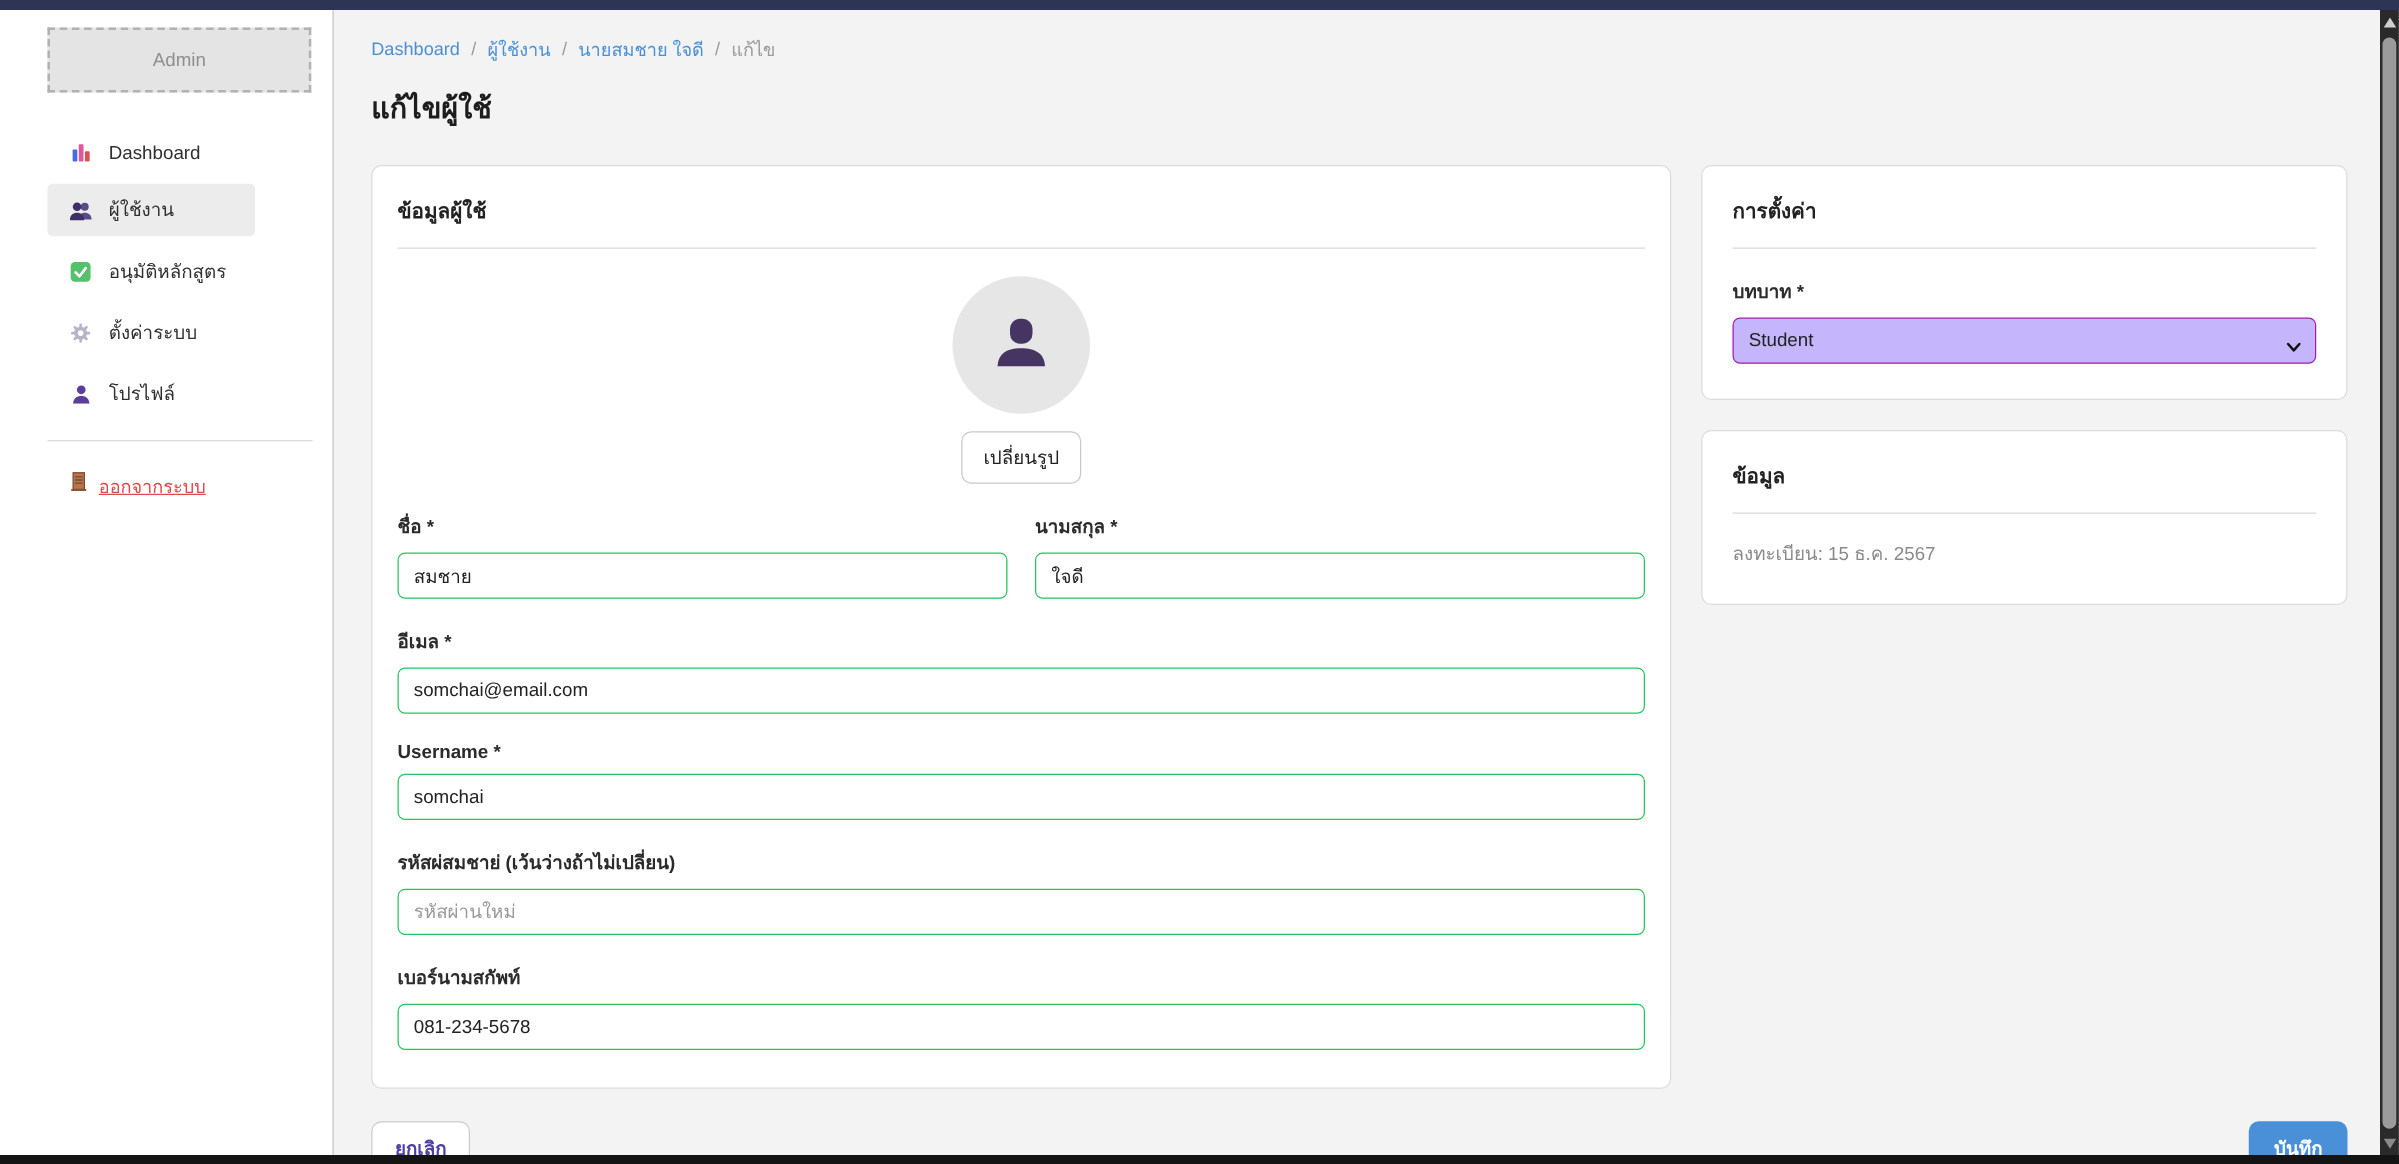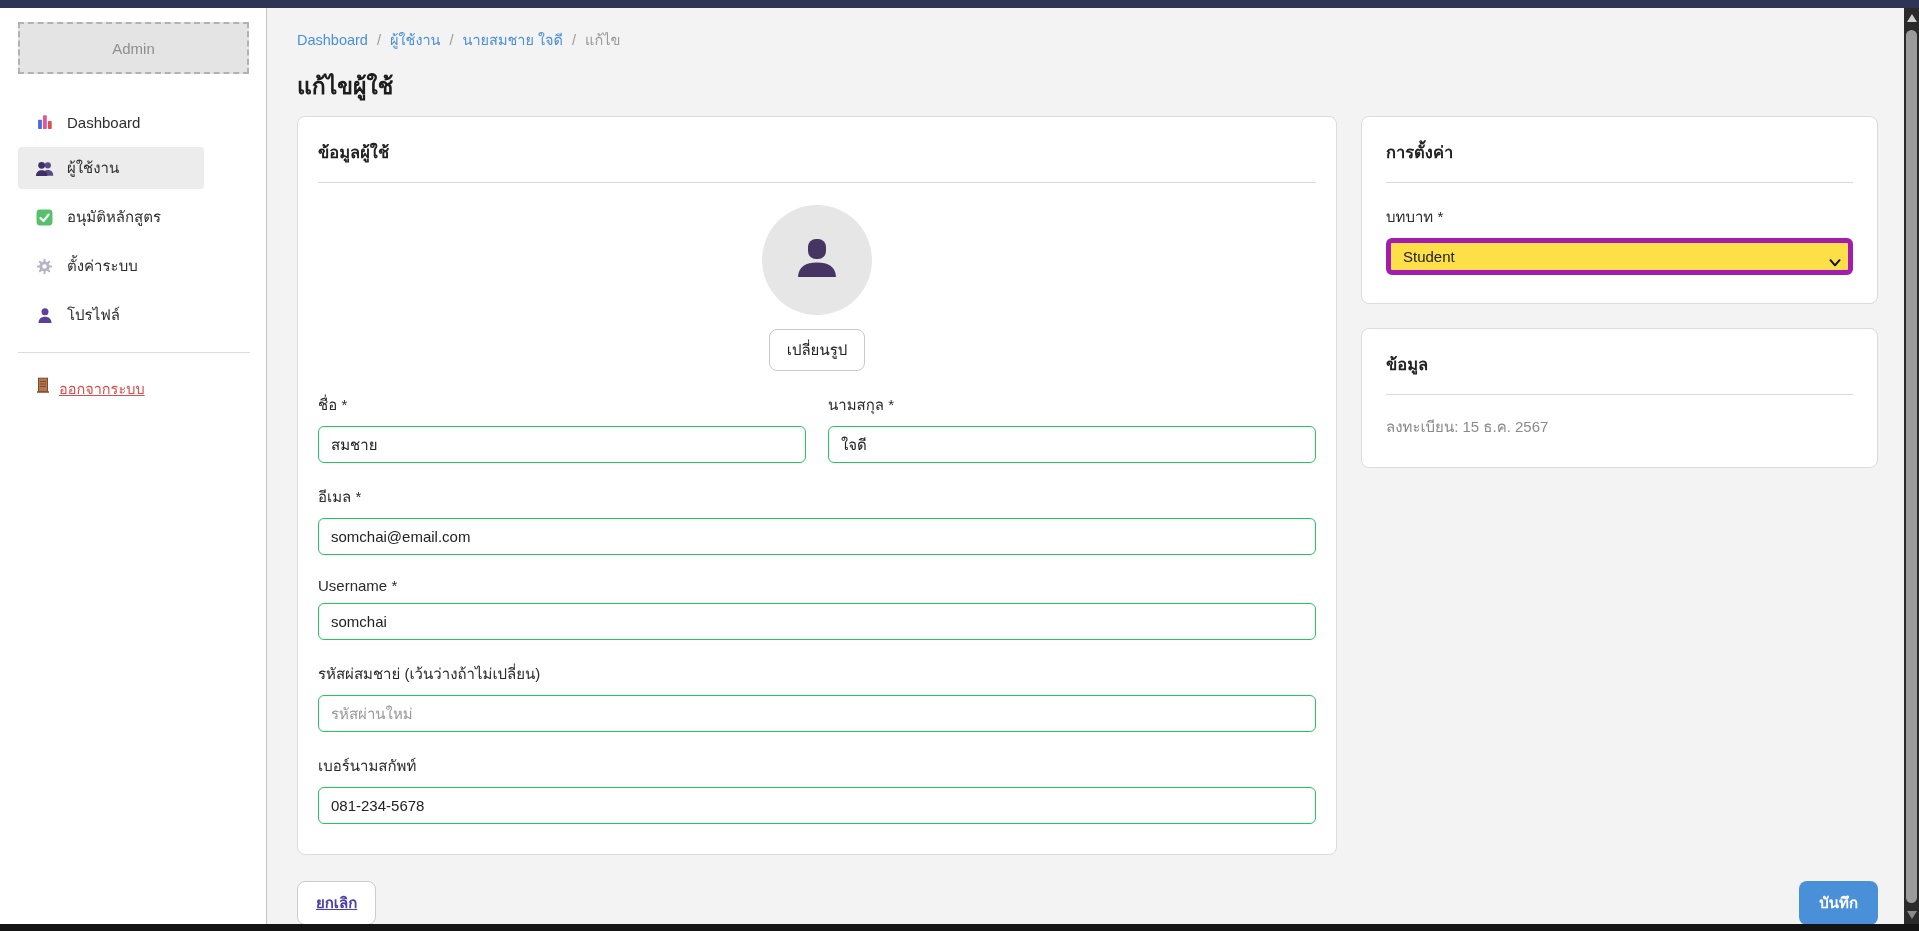--- a/index.html
+++ b/index.html
@@ -6,67 +6,67 @@
   html,body { width:1919px; height:931px; overflow:hidden;
     font-family:"Liberation Sans","DejaVu Sans",sans-serif; background:#f3f3f3; }
 
   .topbar { position:fixed; left:0; top:0; width:100%; height:8px; background:#2e3453; z-index:50; }
   .bottombar { position:fixed; left:0; bottom:0; width:100%; height:7px; background:#141414; z-index:50; }
 
   .app { display:flex; width:1919px; height:931px; padding-top:8px; }
 
   
   .sidebar { width:267px; min-width:267px; background:#ffffff; border-right:1px solid #c4c4c4;
-    padding-top:14px; height:100%; }
+    padding-top:14px; height:100%;padding-left:20px; }
   .brand { margin:0 17px 0 18px; height:52px; background:#e4e4e4; border:2px dashed #b2b2b2;
     display:flex; align-items:center; justify-content:center; color:#8f8f8f; font-size:15px; }
   .menu { margin-top:30px; }
   .menu-item { display:flex; align-items:center; gap:13px; margin:0 62px 7px 18px;
     padding:9px 0 9px 17px; border-radius:4px; cursor:pointer; color:#2f2f2f; font-size:15px; }
   .menu-item.active { background:#ececec; }
   .menu-item .icn { width:19px; height:18px; display:flex; align-items:center; justify-content:center; }
   .sb-divider { border-top:1px solid #dcdcdc; margin:16px 16px 24px 18px; }
   .logout { display:flex; align-items:flex-start; gap:8px; padding-left:35px; cursor:pointer;
     color:#dd4b4b; font-size:14.5px; text-decoration:underline; }
   .logout .icn { width:16px; height:16px; }
 
   
   .main { flex:1; padding:20px 27px 0 30px; }
   .breadcrumb { display:flex; align-items:center; gap:9px; font-size:14.5px; color:#9a9a9a; }
   .breadcrumb a { color:#4a90d9; text-decoration:none; cursor:pointer; }
   .page-title { margin-top:17px; font-size:23px; font-weight:700; color:#1d1d1d; }
 
-  .content-row { display:flex; gap:24px; margin-top:12px; align-items:flex-start; }
+  .content-row { display:flex; gap:24px; margin-top:28px; align-items:flex-start; }
   .card { background:#fff; border:1px solid #dcdcdc; border-radius:8px; }
   .main-card { width:1040px; padding:22px 20px 30px 20px; }
   .card-title { font-size:16.5px; font-weight:700; color:#222; }
   .card hr { border:none; border-top:1px solid #d9d9d9; margin-top:17px; }
 
   .photo-wrap { margin-top:22px; text-align:center; }
   .avatar { width:110px; height:110px; border-radius:50%; background:#e6e6e6; margin:0 auto;
     display:flex; align-items:center; justify-content:center; }
   .change-btn { margin-top:14px; background:#fff; border:1px solid #c9c9c9; border-radius:8px;
     padding:8px 17px; font-size:15px; color:#222; cursor:pointer;
     font-family:"Liberation Sans","DejaVu Sans",sans-serif; }
 
   .form-group { margin-top:22px; }
-  .form-group label { display:block; margin-bottom:9px; font-size:15px; font-weight:400; color:#2b2b2b; }
+  .form-group label { display:block; margin-bottom:9px; font-size:15px; font-weight:700; color:#2b2b2b; }
   .req { color:#2b2b2b; }
   .txt { width:100%; height:37px; border:1px solid #22c55e; border-radius:6px; padding:0 12px;
     font-size:15px; color:#222; background:#fff;
     font-family:Liberation Sans, sans-serif; }
   .txt::placeholder { color:#9a9a9a; }
   .row2 { display:flex; gap:22px; }
   .row2 .col { flex:1; }
 
   .right-col { width:517px; min-width:517px; }
   .side-card { padding:22px 24px 28px 24px; margin-bottom:24px; }
   .select-wrap { position:relative; margin-top:2px; }
-  .sel { width:100%; height:37px; border:5px solid #a21caf; border-radius:6px; padding:0 38px 0 12px;
-    font-size:15px; color:#222; background:#fde047; appearance:none; -webkit-appearance:none; cursor:pointer;
+  .sel { width:100%; height:37px; border:1px solid #a21caf; border-radius:6px; padding:0 38px 0 12px;
+    font-size:15px; color:#222; background:#c4b5fd; appearance:none; -webkit-appearance:none; cursor:pointer;
     font-family:"Liberation Sans","DejaVu Sans",sans-serif; }
   .select-wrap .chev { position:absolute; right:12px; top:15px; pointer-events:none; }
   .muted { margin-top:20px; font-size:15px; color:#8a8a8a; }
 
   .actions { display:flex; justify-content:space-between; align-items:center; margin-top:26px; width:1581px; }
   .cancel-btn { background:#fff; border:1px solid #cccccc; border-radius:8px; padding:9px 18px;
     font-size:15px; font-weight:700; color:#4c3fa5; text-decoration:underline; cursor:pointer;
     font-family:"Liberation Sans","DejaVu Sans",sans-serif; }
   .save-btn { background:#4a90d9; border:none; border-radius:8px; padding:10px 20px;
     font-size:15px; font-weight:700; color:#fff; cursor:pointer;

